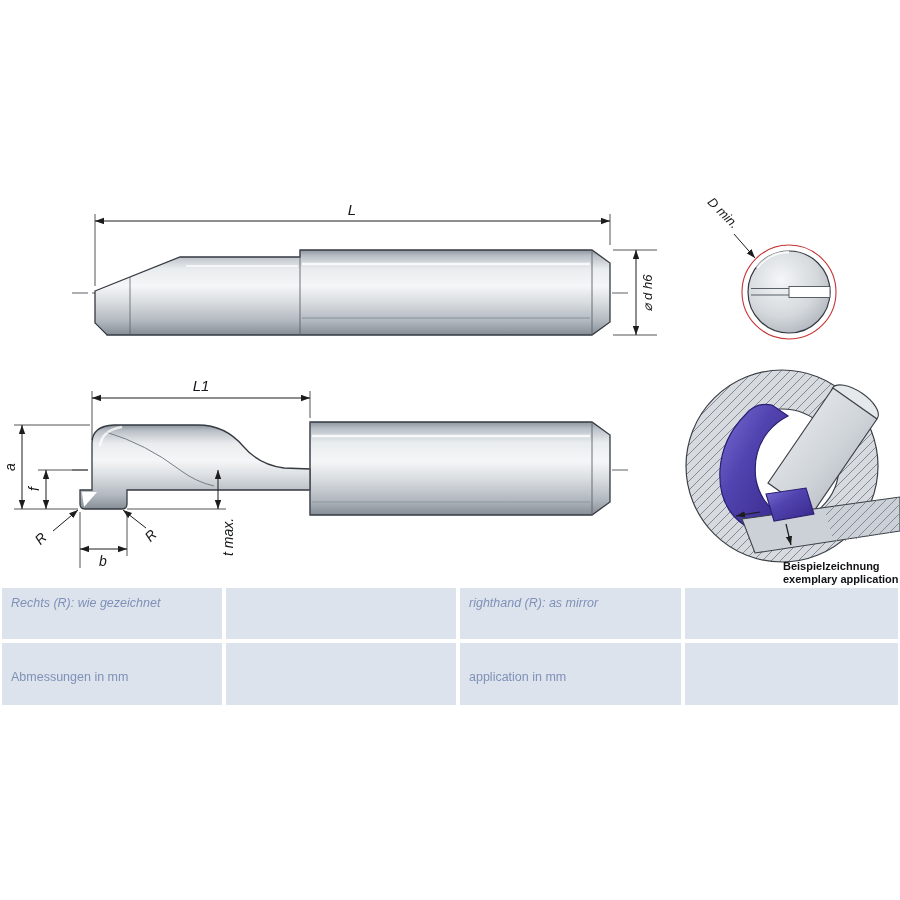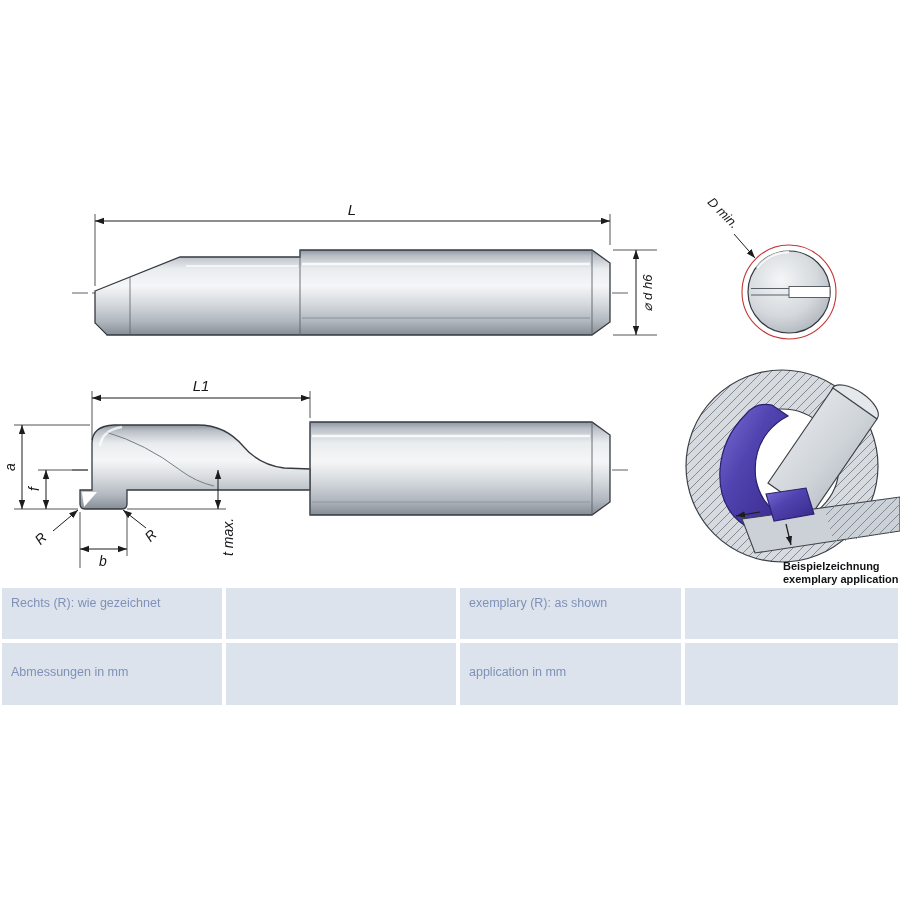--- a/index.html
+++ b/index.html
@@ -8,22 +8,22 @@
   .canvas svg{position:absolute;left:0;top:0;}
   .dim{font-family:"Liberation Sans",sans-serif;font-style:italic;fill:#16181b;}
   .cap{font-family:"Liberation Sans",sans-serif;fill:#101215;}
   
   .cell{position:absolute;background:#dde3ed;color:#7f91b8;font-size:12.5px;line-height:17px;
         padding:7px 9px;box-sizing:border-box;}
   .c1{left:2px;width:220px;}
   .c2{left:226px;width:230px;}
   .c3{left:460px;width:221px;}
   .c4{left:685px;width:213px;}
-  .r1{top:588px;height:51px;}
-  .r2{top:643px;height:62px;display:flex;align-items:flex-end;padding-bottom:24px;}
+  .r1{top:588px;height:51px;font-style:italic;}
+  .r2{top:643px;height:62px;display:flex;align-items:center;padding-bottom:0;}
 </style>
 </head>
 <body>
 
 <div class="canvas">
 
 <svg width="900" height="900" viewBox="0 0 900 900">
   <defs>
     <linearGradient id="metalV" x1="0" y1="0" x2="0" y2="1">
       <stop offset="0%" stop-color="#8e959d"></stop>
@@ -168,21 +168,21 @@
     <text class="cap" x="783" y="583" font-size="11" text-anchor="start" font-weight="bold">exemplary application</text>
   </g>
 </svg>
 
 <div>
   <div class="cell r1 c1">
     <div>Rechts (R): wie gezeichnet</div>
   </div>
   <div class="cell r1 c2"></div>
   <div class="cell r1 c3">
-    <div>exemplary (R): as shown</div>
+    <div>righthand (R): as mirror</div>
   </div>
   <div class="cell r1 c4"></div>
 
   <div class="cell r2 c1">
     <div>Abmessungen in mm</div>
   </div>
   <div class="cell r2 c2"></div>
   <div class="cell r2 c3">
     <div>application in mm</div>
   </div>

